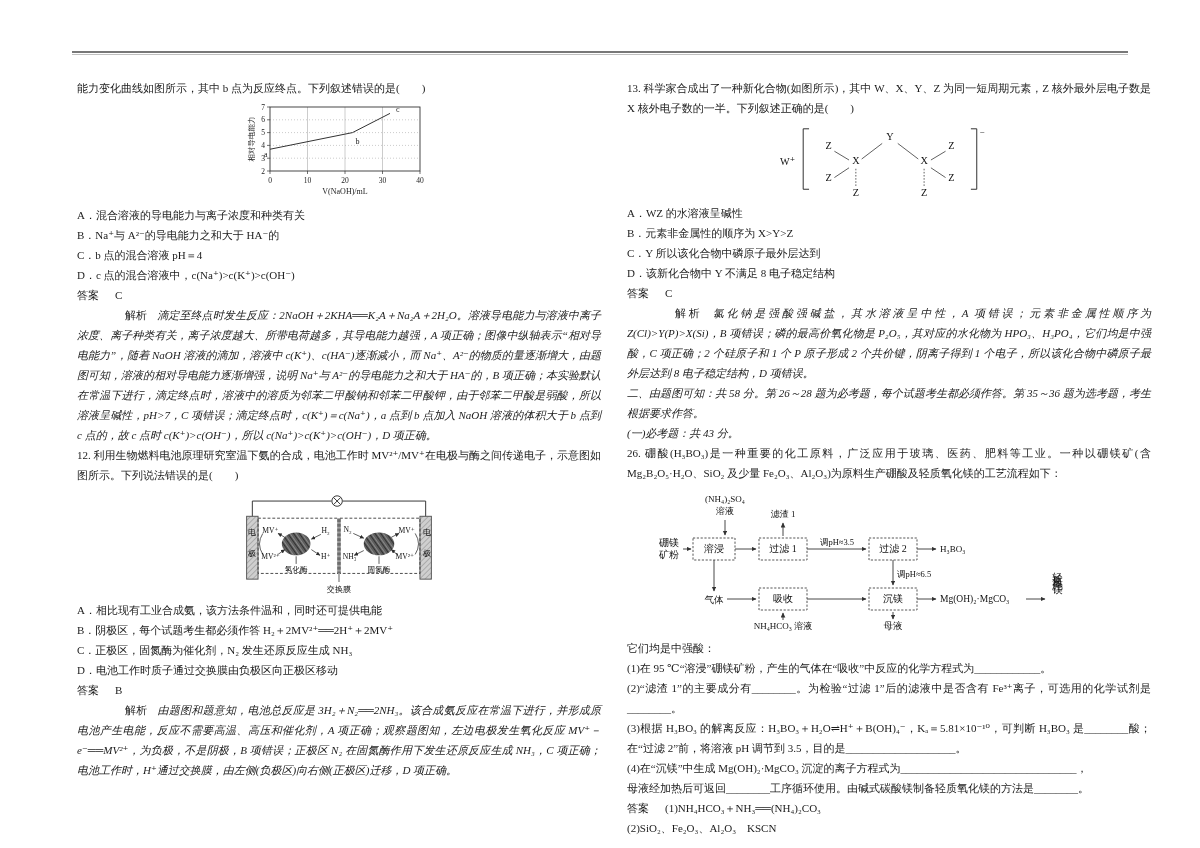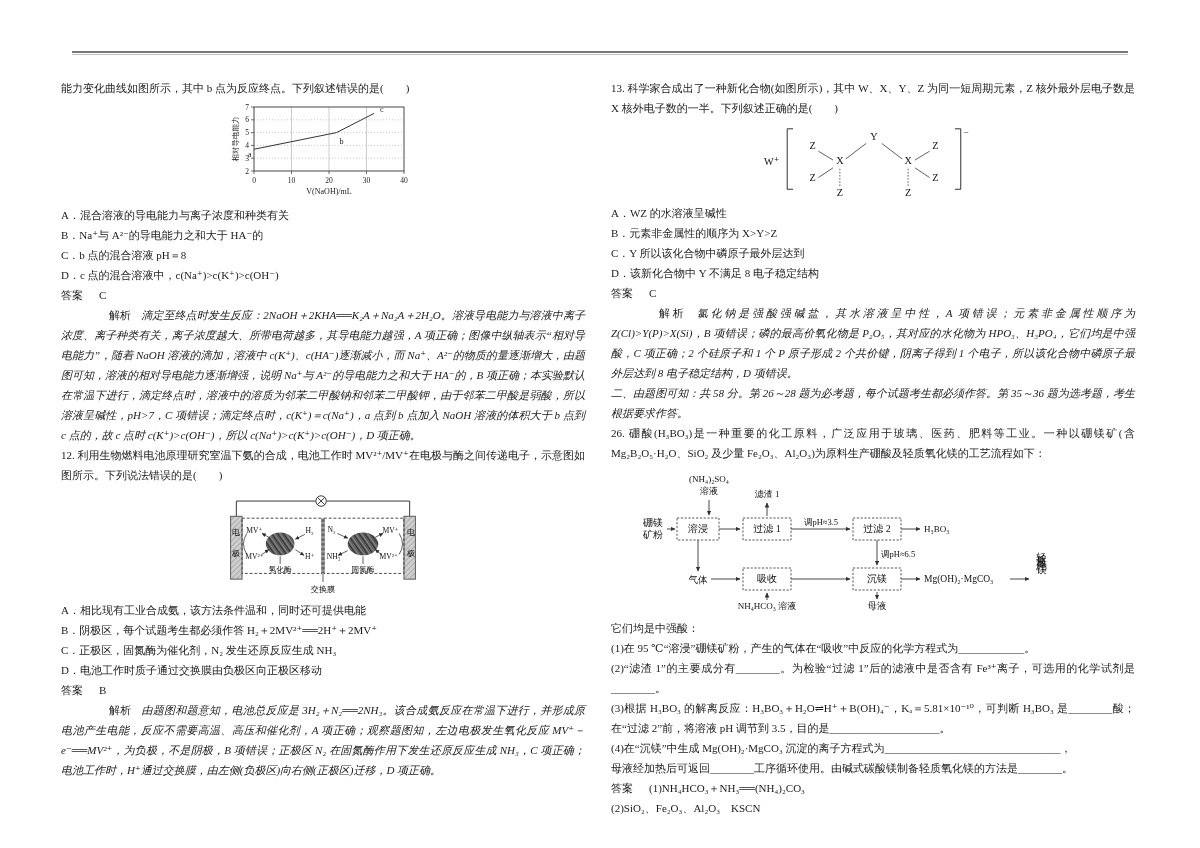--- a/index.html
+++ b/index.html
@@ -1,19 +1,19 @@
 <!DOCTYPE html>
 <html><head>
 <meta charset="utf-8">
 <style>
   html,body{margin:0;padding:0;background:#ffffff;}
   body{width:1200px;height:848px;font-family:"Liberation Serif","DejaVu Serif",serif;font-size:11px;color:#1b1b1b;}
   .page{position:relative;width:1200px;height:848px;overflow:hidden;background:#fff;}
   .header-rule{position:absolute;top:51px;left:72px;width:1056px;height:1px;border-top:2px solid #787878;border-bottom:1px solid #c0c0c0;}
-  .columns{position:absolute;top:78px;left:61px;width:1074px;display:flex;gap:26px;}
+  .columns{position:absolute;top:78px;left:77px;width:1074px;display:flex;gap:26px;}
   .col{width:524px;}
   p.txt{margin:0;line-height:20px;text-align:justify;}
   .bold{font-weight:normal;}
   .kaiti{font-style:italic;}
   .ansval{margin-left:16px;}
   .analysis .bold{margin-right:10px;padding-left:48px;}
   .figure{text-align:center;margin:3px 0 2px 0;}
   .fig-battery{position:relative;width:200px;margin:2px auto 0 auto;}
   .fig-flow{position:relative;width:480px;margin:2px auto 0 auto;}
   .v-text{position:absolute;writing-mode:vertical-rl;text-orientation:upright;}
@@ -70,21 +70,21 @@
             <text x="20" y="56.239999999999995" font-size="8" fill="#222">a</text>
             <text x="111.5" y="42.6" font-size="8" fill="#222">b</text>
             <text x="152" y="11.4" font-size="8" fill="#222">c</text>
             <text x="101" y="93" text-anchor="middle" font-size="8" fill="#222">V(NaOH)/mL</text>
             <text transform="rotate(-90)" x="-38" y="10" text-anchor="middle" font-size="7.5" fill="#222">相对导电能力</text>
           </svg>
       </div>
 
       <p class="txt">A．混合溶液的导电能力与离子浓度和种类有关</p>
       <p class="txt">B．Na⁺与 A²⁻的导电能力之和大于 HA⁻的</p>
-      <p class="txt">C．b 点的混合溶液 pH＝8</p>
+      <p class="txt">C．b 点的混合溶液 pH＝4</p>
       <p class="txt">D．c 点的混合溶液中，c(Na⁺)&gt;c(K⁺)&gt;c(OH⁻)</p>
       <p class="txt"><span class="bold">答案</span><span class="ansval">C</span></p>
       <p class="txt analysis"><span class="bold">解析</span><span class="kaiti">滴定至终点时发生反应：2NaOH＋2KHA══K₂A＋Na₂A＋2H₂O。溶液导电能力与溶液中离子浓度、离子种类有关，离子浓度越大、所带电荷越多，其导电能力越强，A 项正确；图像中纵轴表示“相对导电能力”，随着 NaOH 溶液的滴加，溶液中 c(K⁺)、c(HA⁻)逐渐减小，而 Na⁺、A²⁻的物质的量逐渐增大，由题图可知，溶液的相对导电能力逐渐增强，说明 Na⁺与 A²⁻的导电能力之和大于 HA⁻的，B 项正确；本实验默认在常温下进行，滴定终点时，溶液中的溶质为邻苯二甲酸钠和邻苯二甲酸钾，由于邻苯二甲酸是弱酸，所以溶液呈碱性，pH&gt;7，C 项错误；滴定终点时，c(K⁺)＝c(Na⁺)，a 点到 b 点加入 NaOH 溶液的体积大于 b 点到 c 点的，故 c 点时 c(K⁺)&gt;c(OH⁻)，所以 c(Na⁺)&gt;c(K⁺)&gt;c(OH⁻)，D 项正确。</span></p>
 
       <p class="txt mt">12. 利用生物燃料电池原理研究室温下氨的合成，电池工作时 MV²⁺/MV⁺在电极与酶之间传递电子，示意图如图所示。下列说法错误的是(　　)</p>
 
       <div class="figure">
         <div class="fig-battery">
           <svg width="200" height="108" viewBox="0 0 210 110">
             <defs>
@@ -194,20 +194,21 @@
       </div>
 
       <p class="txt">A．WZ 的水溶液呈碱性</p>
       <p class="txt">B．元素非金属性的顺序为 X&gt;Y&gt;Z</p>
       <p class="txt">C．Y 所以该化合物中磷原子最外层达到</p>
       <p class="txt">D．该新化合物中 Y 不满足 8 电子稳定结构</p>
       <p class="txt"><span class="bold">答案</span><span class="ansval">C</span></p>
       <p class="txt analysis"><span class="bold">解析</span><span class="kaiti">氯化钠是强酸强碱盐，其水溶液呈中性，A 项错误；元素非金属性顺序为 Z(Cl)&gt;Y(P)&gt;X(Si)，B 项错误；磷的最高价氧化物是 P₂O₅，其对应的水化物为 HPO₃、H₃PO₄，它们均是中强酸，C 项正确；2 个硅原子和 1 个 P 原子形成 2 个共价键，阴离子得到 1 个电子，所以该化合物中磷原子最外层达到 8 电子稳定结构，D 项错误。</span></p>
 
       <p class="txt kaiti mt"><span class="bold">二、由题图可知：</span><span>共 58 分。第 26～28 题为必考题，每个试题考生都必须作答。第 35～36 题为选考题，考生根据要求作答。</span></p>
+      <p class="txt kaiti bold">(一)必考题：共 43 分。</p>
 
       <p class="txt">26. 硼酸(H₃BO₃)是一种重要的化工原料，广泛应用于玻璃、医药、肥料等工业。一种以硼镁矿(含 Mg₂B₂O₅·H₂O、SiO₂ 及少量 Fe₂O₃、Al₂O₃)为原料生产硼酸及轻质氧化镁的工艺流程如下：</p>
 
       <div class="figure">
         <div class="fig-flow">
           <svg width="480" height="148" viewBox="0 0 480 148">
             <defs>
               <marker id="fa" markerWidth="7" markerHeight="7" refX="5" refY="2.6" orient="auto">
                 <path d="M0,0 L5.5,2.6 L0,5.2 Z" fill="#333"></path>
               </marker>

